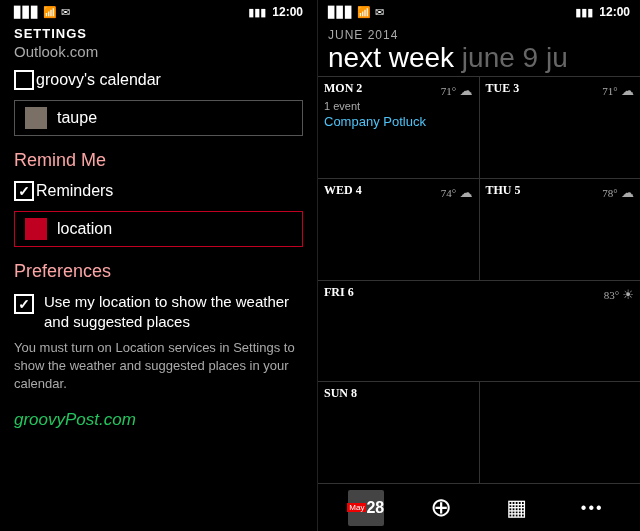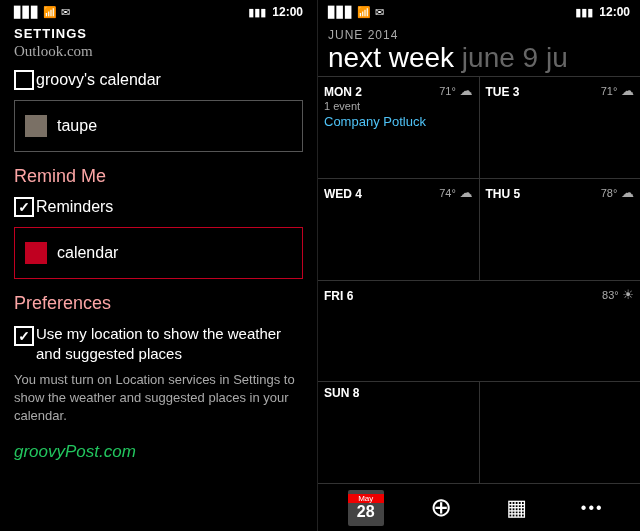--- a/index.html
+++ b/index.html
@@ -50,21 +50,20 @@
       letter-spacing: 1px;
       color: #fff;
       margin-top: 2px;
       margin-bottom: 2px;
     }
 
     .settings-subtitle {
       font-size: 15px;
       color: #aaa;
       margin-bottom: 10px;
-      font-family: Liberation Serif, serif;
     }
 
     .checkbox-row {
       display: flex;
       align-items: center;
       gap: 2px;
       margin-bottom: 10px;
     }
 
     .checkbox {
@@ -92,21 +91,21 @@
     .checkbox-label {
       font-size: 16px;
       color: #fff;
     }
 
     .color-row {
       display: flex;
       align-items: center;
       gap: 10px;
       border: 1px solid #555;
-      padding: 14px 10px;
+      padding: 6px 10px;
       margin-bottom: 14px;
       width: 100%;
     }
 
     .color-swatch {
       width: 22px;
       height: 22px;
       flex-shrink: 0;
     }
 
@@ -118,21 +117,21 @@
     .section-title {
       font-size: 18px;
       color: #fca5a5;
       margin-bottom: 10px;
       margin-top: 6px;
     }
 
     .pref-checkbox-row {
       display: flex;
       align-items: flex-start;
-      gap: 2px;
+      gap: 10px;
       margin-bottom: 8px;
     }
 
     .pref-label {
       font-size: 15px;
       color: #fff;
       line-height: 1.3;
     }
 
     .note-text {
@@ -210,21 +209,22 @@
       overflow: hidden;
     }
 
     .cal-cell:last-child {
       border-right: none;
     }
 
     .cal-day-header {
       display: flex;
       justify-content: space-between;
-      align-items: flex-end;
+      align-items: flex-start;
+      font-family: Liberation Serif, serif;
     }
 
     .cal-day-name {
       font-size: 12px;
       color: #fff;
       font-weight: bold;
     }
 
     .cal-temp {
       font-size: 11px;
@@ -269,21 +269,21 @@
       width: 48px;
       height: 48px;
     }
 
     .today-btn {
       width: 36px;
       height: 36px;
       background: #444;
       border-radius: 2px;
       display: flex;
-      flex-direction: column;
+      flex-direction: row;
       align-items: center;
       justify-content: center;
       font-size: 10px;
       color: #fff;
     }
 
     .today-btn .month-abbr {
       font-size: 8px;
       background: #e00;
       width: 100%;
@@ -330,21 +330,21 @@
 
   <div class="section-title">Remind Me</div>
 
   <div class="checkbox-row">
     <div class="checkbox checked"></div>
     <span class="checkbox-label">Reminders</span>
   </div>
 
   <div class="color-row" style="border-color:#c00020;">
     <div class="color-swatch" style="background:#c00020;"></div>
-    <span class="color-label">calendar</span>
+    <span class="color-label">location</span>
   </div>
 
   <div class="section-title">Preferences</div>
 
   <div class="pref-checkbox-row">
     <div class="checkbox checked" style="margin-top:2px;"></div>
     <span class="pref-label">Use my location to show the weather and suggested places</span>
   </div>
 
   <div class="note-text">You must turn on Location services in Settings to show the weather and suggested places in your calendar.</div>

